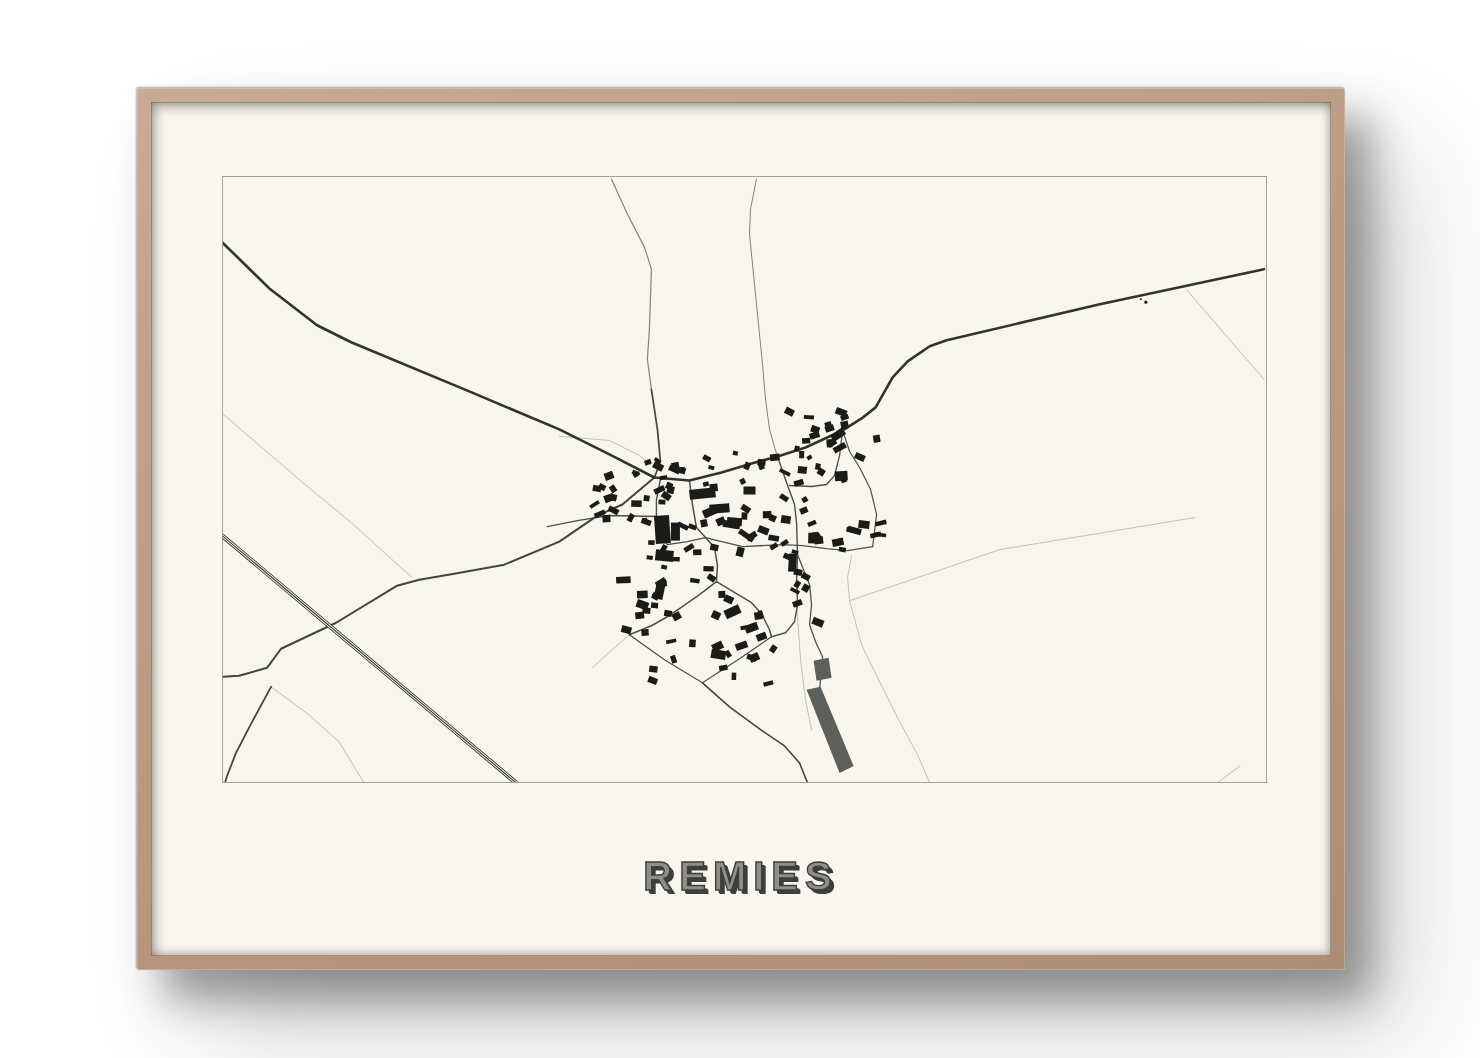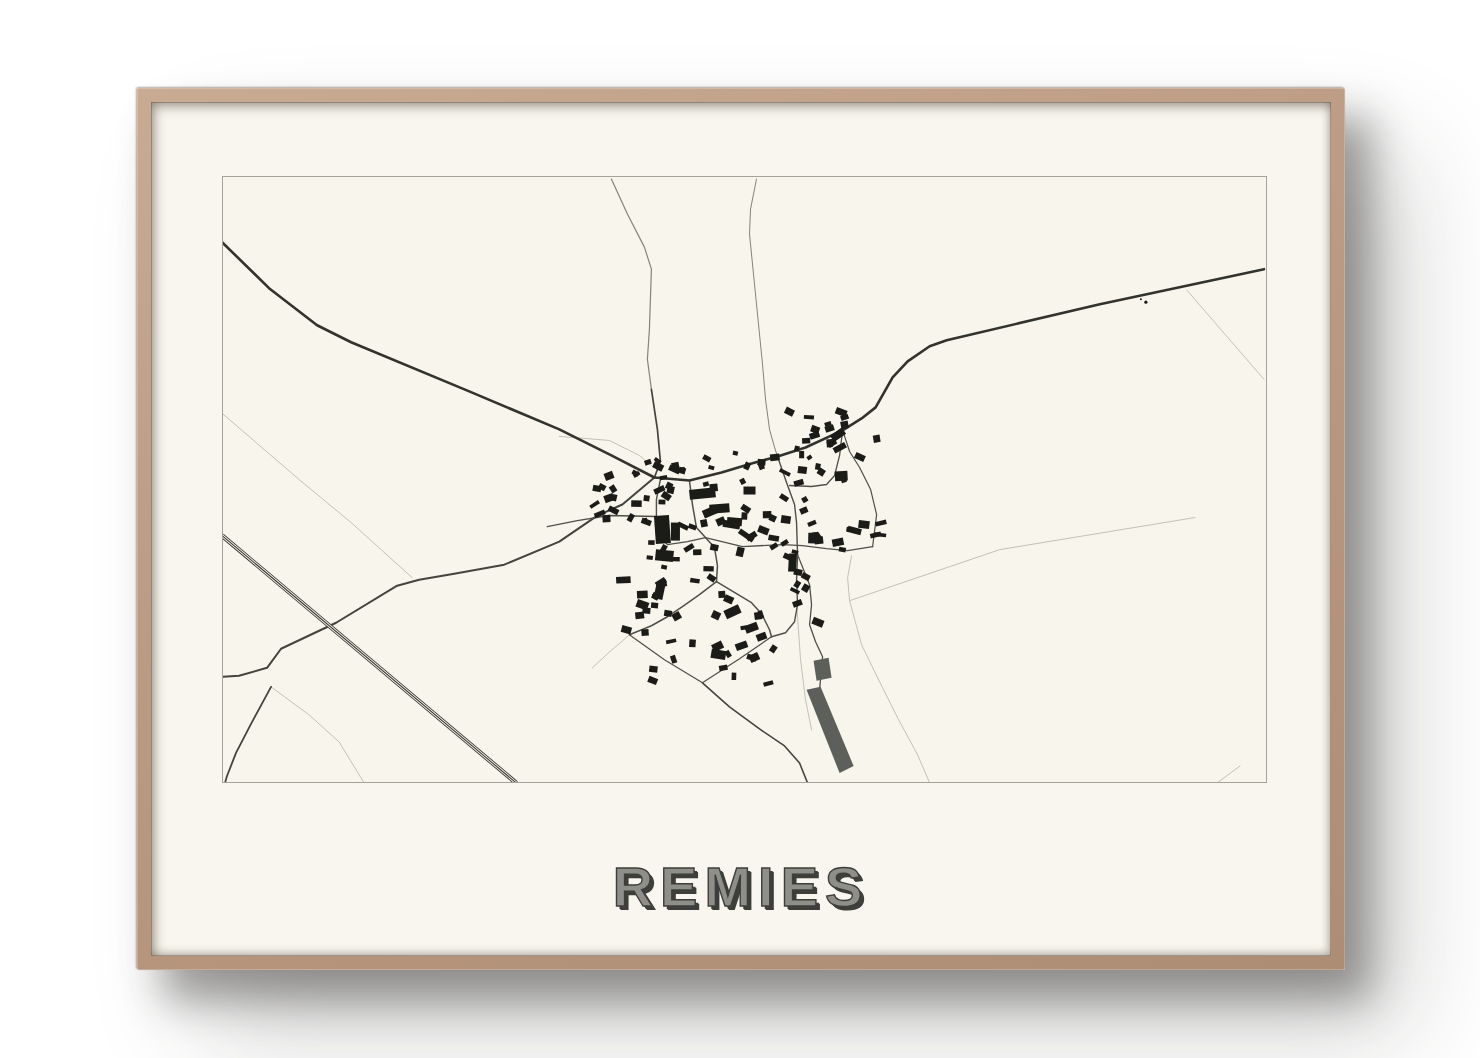--- a/index.html
+++ b/index.html
@@ -10,21 +10,21 @@
          box-shadow:26px 30px 42px rgba(40,38,36,.42),62px 64px 110px rgba(40,38,36,.20),
                     inset 0 0 0 1px rgba(255,255,255,.22), -1px -1px 2px rgba(90,70,55,.45);
          border-radius:2px;}
   .paper{position:absolute;left:14px;top:14px;right:14px;bottom:14px;background:#f8f6ee;
          box-shadow:inset 3px 4px 12px rgba(70,55,42,.50),inset -2px -3px 8px rgba(70,55,42,.28),
                     inset 0 0 0 1px rgba(95,75,60,.35);}
   .map-area{position:absolute;left:71px;top:74px;width:1045px;height:607px;
             border:1px solid #a3a399;background:#f7f5ec;box-sizing:border-box;overflow:hidden;}
   .map-area svg{display:block;}
   .poster-title{position:absolute;left:0;right:0;top:752px;text-align:center;
-        font-size:56px;font-weight:bold;letter-spacing:7px;color:#8f8f8a;
+        font-size:40px;font-weight:bold;letter-spacing:7px;color:#8f8f8a;
         -webkit-text-stroke:1.4px #3e3e3a;
         text-shadow:3px 3px 0 #3e3e3a,4px 4px 0 #3e3e3a;
         user-select:none;}
 </style>
 </head>
 <body>
 
 <div class="page">
   <div class="frame">
     <div class="paper">

